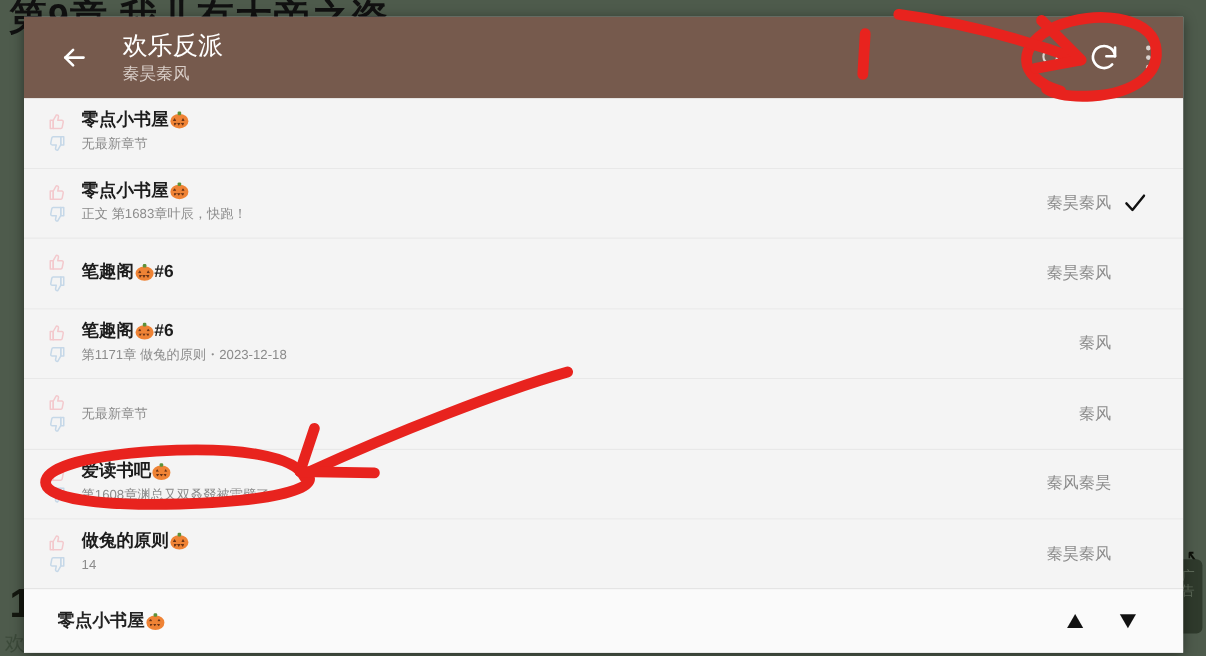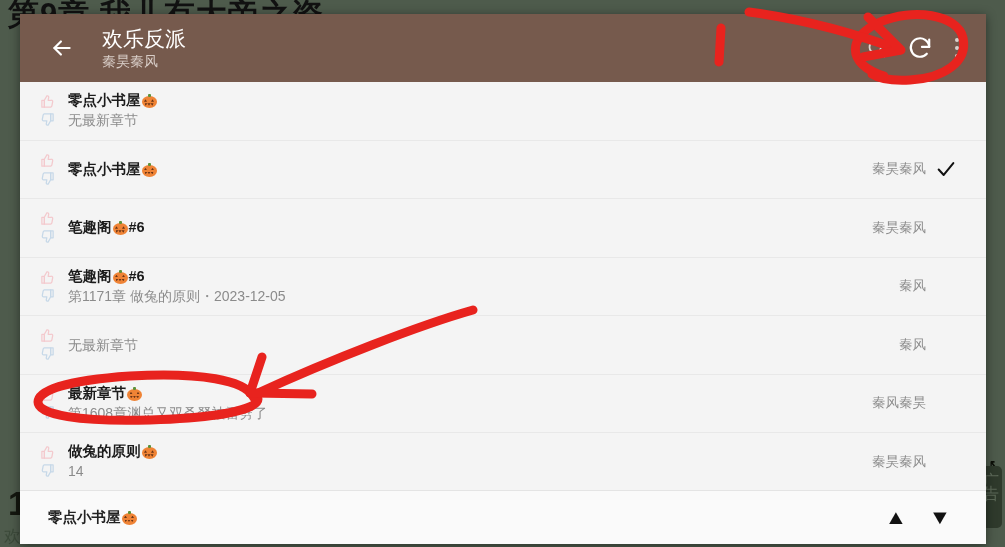--- a/index.html
+++ b/index.html
@@ -30,21 +30,21 @@
     font-size: 17px; color: #3c4a3a; white-space: nowrap;
   }
   #bg-float-widget {
     position: absolute; right: 3px; top: 466px;
     width: 26px; height: 62px;
     background: #2f3a2c; border-radius: 5px;
   }
   #bg-float-widget-label {
     position: absolute; right: 8px; top: 474px;
     width: 14px;
-    font-size: 16px; color: #5d6a59; line-height: 13px;
+    font-size: 11px; color: #5d6a59; line-height: 13px;
     word-break: break-all; text-align: center;
   }
   #bg-float-arrow {
     position: absolute; right: 4px; top: 456px;
     font-size: 17px; color: #0c0f08; font-weight: bold;
     transform: scaleX(.75);
   }
 
   
   #dialog {
@@ -124,21 +124,21 @@
     display: flex; flex-direction: column; justify-content: center;
     padding-left: 4px;
   }
   .row-name {
     font-size: 14.5px; color: #1c1c1c; font-weight: bold;
     line-height: 19px; white-space: nowrap;
     overflow: hidden; text-overflow: ellipsis;
   }
   .row-name .pumpkin { font-weight: normal; }
   .row-sub {
-    font-size: 14px; color: #8b8b8b;
+    font-size: 11px; color: #8b8b8b;
     line-height: 19px; margin-top: 1px; white-space: nowrap;
     overflow: hidden; text-overflow: ellipsis;
   }
   .row-author {
     flex: none; font-size: 13.5px; color: #8b8b8b;
     white-space: nowrap; padding-left: 12px;
   }
   .row-check {
     width: 40px; flex: none;
     display: flex; align-items: center; justify-content: center;
@@ -278,20 +278,21 @@
               <path d="M7 10v11H3V10z"></path>
               <path d="M7 10l4-7a2.2 2.2 0 0 1 3 2l-1 5h5.3a2 2 0 0 1 2 2.4l-1.4 7A2 2 0 0 1 17 21H7z"></path>
             </svg>
             <svg width="17" height="15" viewBox="0 0 24 24" fill="none" stroke="#c6d8e8" stroke-width="2" stroke-linejoin="round">
               <path d="M17 14V3h4v11z"></path>
               <path d="M17 14l-4 7a2.2 2.2 0 0 1-3-2l1-5H5.7a2 2 0 0 1-2-2.4l1.4-7A2 2 0 0 1 7 3h10z"></path>
             </svg>
           </div>
           <div class="row-main">
             <div class="row-name"><span>零点小书屋</span><span class="pumpkin"><span class="body"></span><span class="stem"></span><span class="e1"></span><span class="e2"></span><span class="mouth"></span></span></div>
+            <div class="row-sub">正文 第1683章叶辰，快跑！</div>
           </div>
           <div class="row-author">秦昊秦风</div>
           <div class="row-check">
             <svg width="22" height="22" viewBox="0 0 24 24" fill="none" stroke="#111" stroke-width="2.2" stroke-linecap="round" stroke-linejoin="round">
               <polyline points="4,12.5 9.5,18.5 20,5.5"></polyline>
             </svg>
           </div>
         </div>
         <div class="row">
           <div class="row-icons">
@@ -320,21 +321,21 @@
               <path d="M7 10v11H3V10z"></path>
               <path d="M7 10l4-7a2.2 2.2 0 0 1 3 2l-1 5h5.3a2 2 0 0 1 2 2.4l-1.4 7A2 2 0 0 1 17 21H7z"></path>
             </svg>
             <svg width="17" height="15" viewBox="0 0 24 24" fill="none" stroke="#c6d8e8" stroke-width="2" stroke-linejoin="round">
               <path d="M17 14V3h4v11z"></path>
               <path d="M17 14l-4 7a2.2 2.2 0 0 1-3-2l1-5H5.7a2 2 0 0 1-2-2.4l1.4-7A2 2 0 0 1 7 3h10z"></path>
             </svg>
           </div>
           <div class="row-main">
             <div class="row-name"><span>笔趣阁</span><span class="pumpkin"><span class="body"></span><span class="stem"></span><span class="e1"></span><span class="e2"></span><span class="mouth"></span></span><span>#6</span></div>
-            <div class="row-sub">第1171章 做兔的原则・2023-12-05</div>
+            <div class="row-sub">第1171章 做兔的原则・2023-12-18</div>
           </div>
           <div class="row-author">秦风</div>
           <div class="row-check empty">
             <svg width="22" height="22" viewBox="0 0 24 24" fill="none" stroke="#111" stroke-width="2.2" stroke-linecap="round" stroke-linejoin="round">
               <polyline points="4,12.5 9.5,18.5 20,5.5"></polyline>
             </svg>
           </div>
         </div>
         <div class="row">
           <div class="row-icons">
@@ -362,21 +363,21 @@
             <svg width="17" height="15" viewBox="0 0 24 24" fill="none" stroke="#f3c9cd" stroke-width="2" stroke-linejoin="round">
               <path d="M7 10v11H3V10z"></path>
               <path d="M7 10l4-7a2.2 2.2 0 0 1 3 2l-1 5h5.3a2 2 0 0 1 2 2.4l-1.4 7A2 2 0 0 1 17 21H7z"></path>
             </svg>
             <svg width="17" height="15" viewBox="0 0 24 24" fill="none" stroke="#c6d8e8" stroke-width="2" stroke-linejoin="round">
               <path d="M17 14V3h4v11z"></path>
               <path d="M17 14l-4 7a2.2 2.2 0 0 1-3-2l1-5H5.7a2 2 0 0 1-2-2.4l1.4-7A2 2 0 0 1 7 3h10z"></path>
             </svg>
           </div>
           <div class="row-main">
-            <div class="row-name"><span>最新章节</span><span class="pumpkin"><span class="body"></span><span class="stem"></span><span class="e1"></span><span class="e2"></span><span class="mouth"></span></span></div>
+            <div class="row-name"><span>爱读书吧</span><span class="pumpkin"><span class="body"></span><span class="stem"></span><span class="e1"></span><span class="e2"></span><span class="mouth"></span></span></div>
             <div class="row-sub">第1608章渊总又双叒叕被雷劈了</div>
           </div>
           <div class="row-author">秦风秦昊</div>
           <div class="row-check empty">
             <svg width="22" height="22" viewBox="0 0 24 24" fill="none" stroke="#111" stroke-width="2.2" stroke-linecap="round" stroke-linejoin="round">
               <polyline points="4,12.5 9.5,18.5 20,5.5"></polyline>
             </svg>
           </div>
         </div>
         <div class="row">

